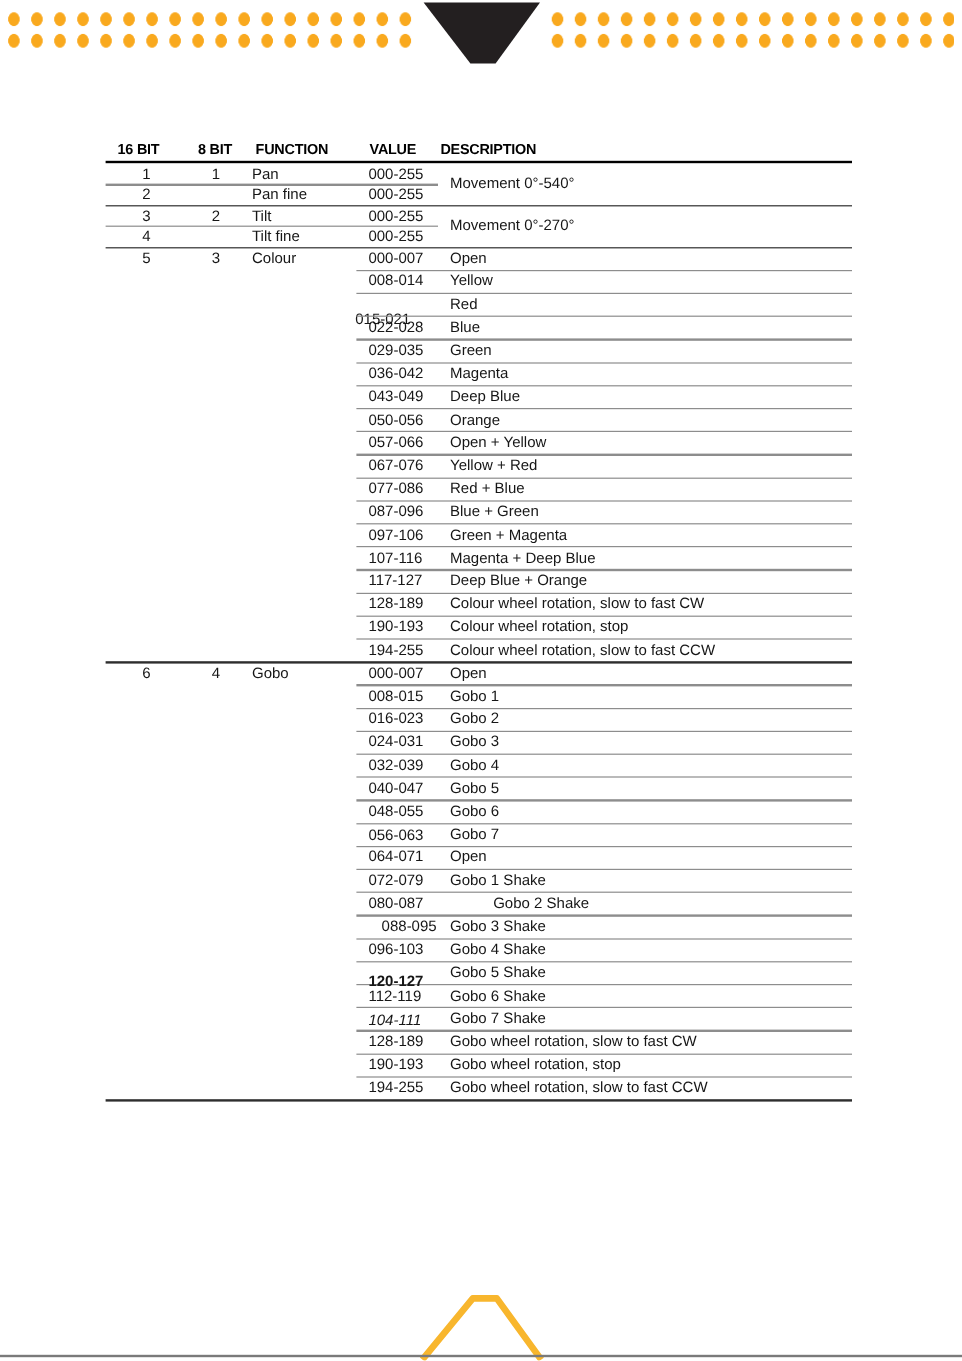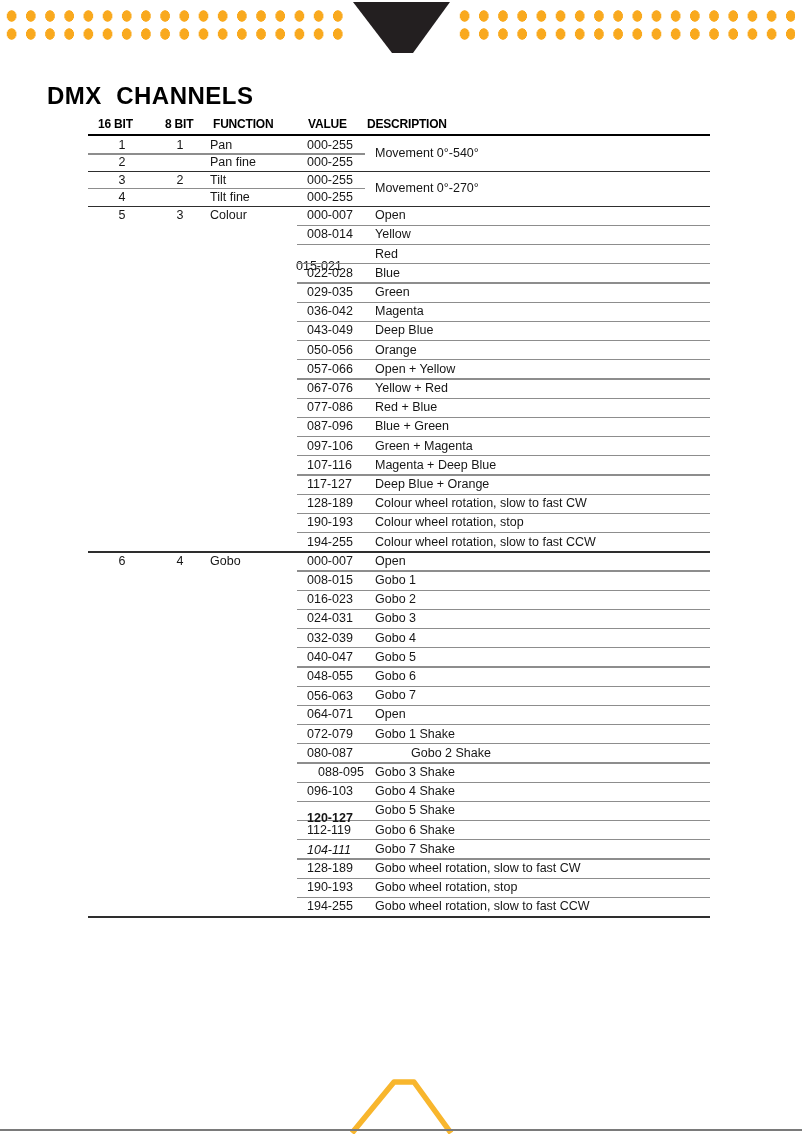--- a/index.html
+++ b/index.html
@@ -52,21 +52,20 @@
 
 <div class="page">
 
   <div class="dots dots-left"></div>
   <div class="dots dots-right"></div>
 
   <svg class="top-shape" width="802" height="60" viewBox="0 0 802 60" aria-hidden="true">
     <polygon id="top-pentagon" points="353,2 450,2 413,53 392,53" fill="#231F20"></polygon>
   </svg>
 
-  <h1 class="title">DMX  CHANNELS</h1>
 
   <div class="table">
     <span class="th th-c16">16 BIT</span>
     <span class="th th-c8">8 BIT</span>
     <span class="th th-fn">FUNCTION</span>
     <span class="th th-val">VALUE</span>
     <span class="th th-desc">DESCRIPTION</span>
     <div class="header-rule"></div>
     <div id="rows-layer">
         <div class="cell num" style="left: 34px; top: 8.7px;">1</div>

